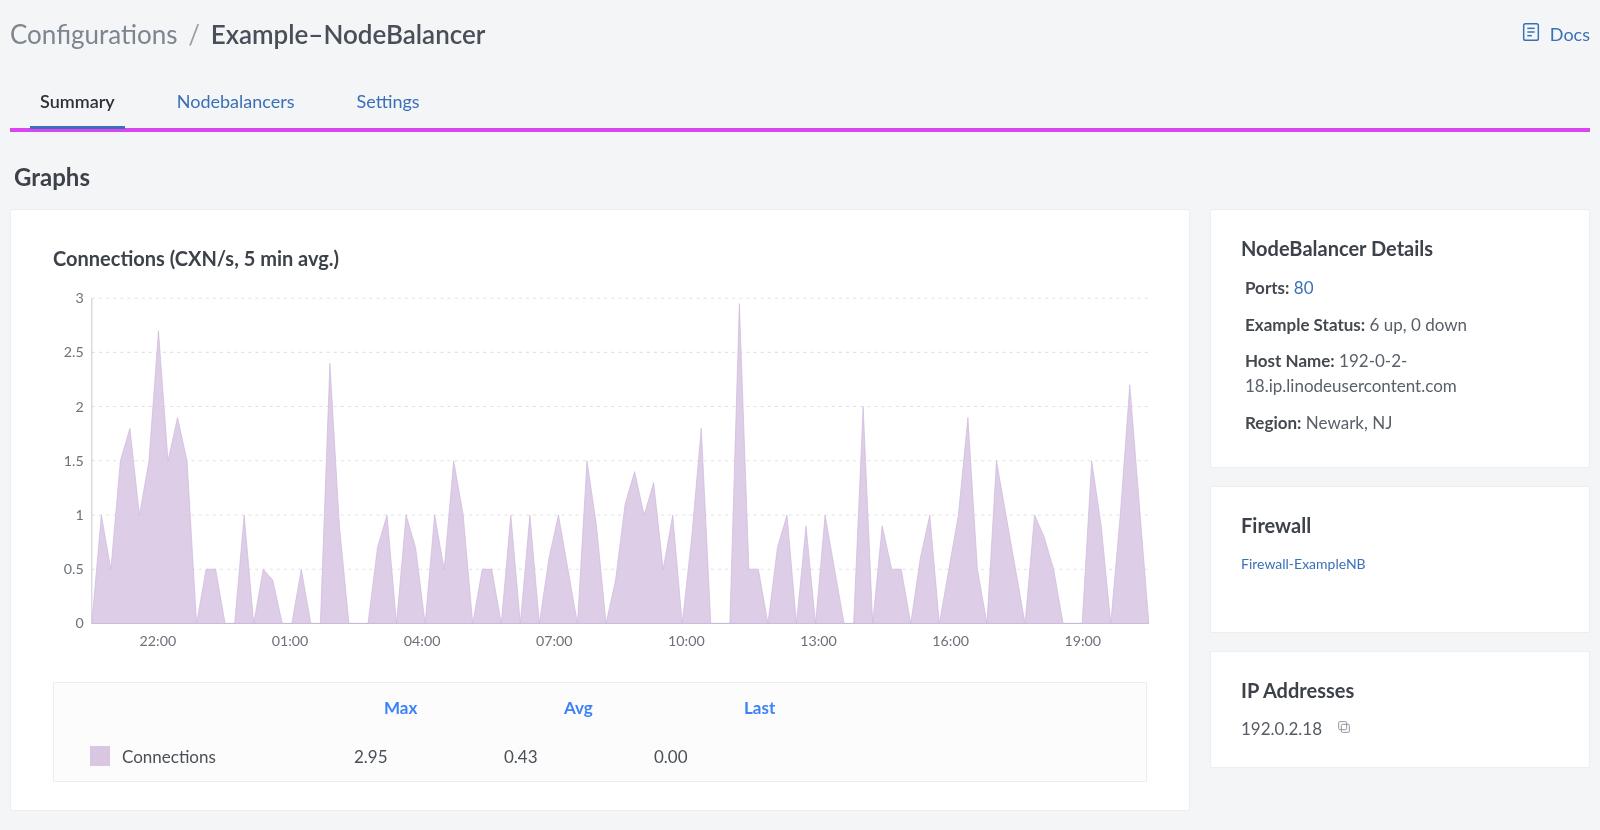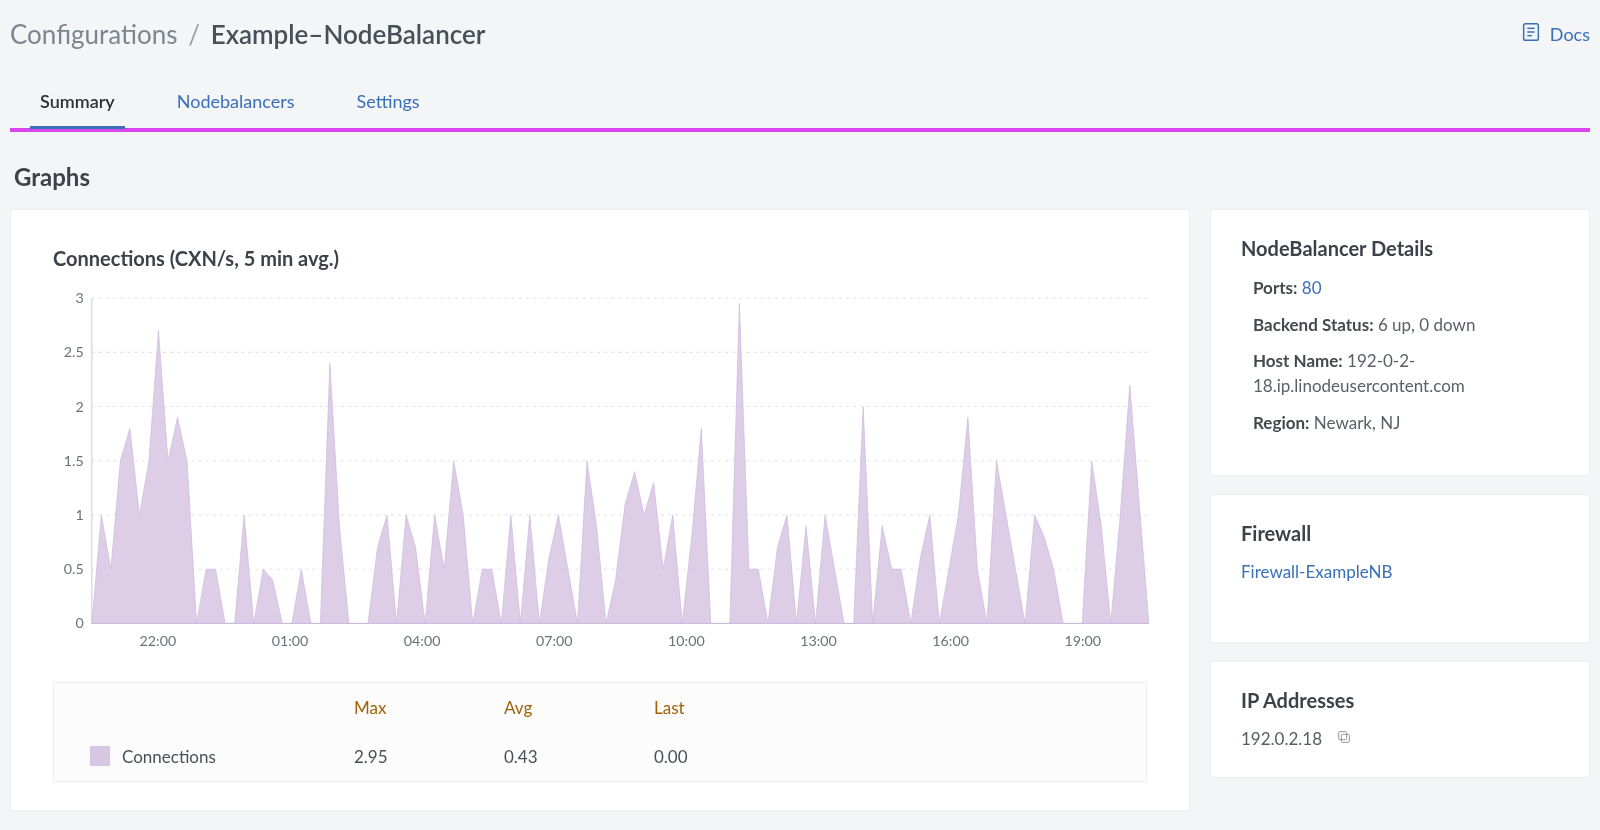--- a/index.html
+++ b/index.html
@@ -45,33 +45,33 @@
   .chart-svg { width: 100%; display: block; }
   .y-tick-label { font-size: 14px; fill: #6c727a; text-anchor: end; }
   .x-tick-label { font-size: 14px; fill: #6c727a; text-anchor: middle; }
   .gridline { stroke: #e0e2e5; stroke-dasharray: 3 4; stroke-width: 1; }
   .axisline { stroke: #c9ccd0; stroke-width: 1; }
   .series-fill { fill: #d9c6e3; stroke: #c9b3da; stroke-width: 0.6; fill-opacity: 0.88; }
 
   
   .legend-table { margin: 28px 12px 0 12px; border: 1px solid #eceeef; background: #fcfcfd; }
   .legend-row { display: flex; padding: 14px 20px; font-size: 17px; color: #4a5057; }
-  .legend-row.head { font-weight: 400; color: #a16207; }
+  .legend-row.head { font-weight: 700; color: #3b82f6; gap: 30px; }
   .legend-cell { flex: 0 0 150px; }
   .legend-cell.lead { flex: 0 0 280px; display: flex; align-items: center; gap: 12px; padding-left: 16px; }
   .swatch { width: 20px; height: 20px; background: #d9c6e3; display: inline-block; }
 
   
-  .kv { margin: 12px; padding: 0; list-style: none; }
+  .kv { margin: 4px; padding: 0; list-style: none; }
   .kv li { margin: 0 0 12px 0; font-size: 17px; color: #5a6068; line-height: 1.45; }
   .kv li:last-child { margin-bottom: 0; }
   .kv .k { font-weight: 700; color: #45494f; }
   .kv a { color: #3a70b8; }
 
-  .firewall-link { font-size: 17px; color: #3a70b8; text-align: right; }
+  .firewall-link { font-size: 14px; color: #3a70b8; text-align: right; }
 
   .ip-row { display: flex; align-items: center; gap: 14px; font-size: 17px; color: #575c63; }
   .copy-icon { width: 16px; height: 16px; stroke: #8a8f97; fill: none; stroke-width: 1.4; cursor: pointer; }
 </style>
 </head>
 <body>
 
 <div class="page">
 
   <div class="header">
@@ -158,21 +158,21 @@
 
     <div class="col-side">
       <div class="card card-pad">
         <div class="card-title">NodeBalancer Details</div>
         <ul class="kv">
           <li>
             <span class="k">Ports:</span>
             <a href="#">80</a>
           </li>
           <li>
-            <span class="k">Backend Status:</span>
+            <span class="k">Example Status:</span>
             <span>6 up, 0 down</span>
           </li>
           <li>
             <span class="k">Host Name:</span>
             <span>192-0-2-18.ip.linodeusercontent.com</span>
           </li>
           <li>
             <span class="k">Region:</span>
             <span>Newark, NJ</span>
           </li>

